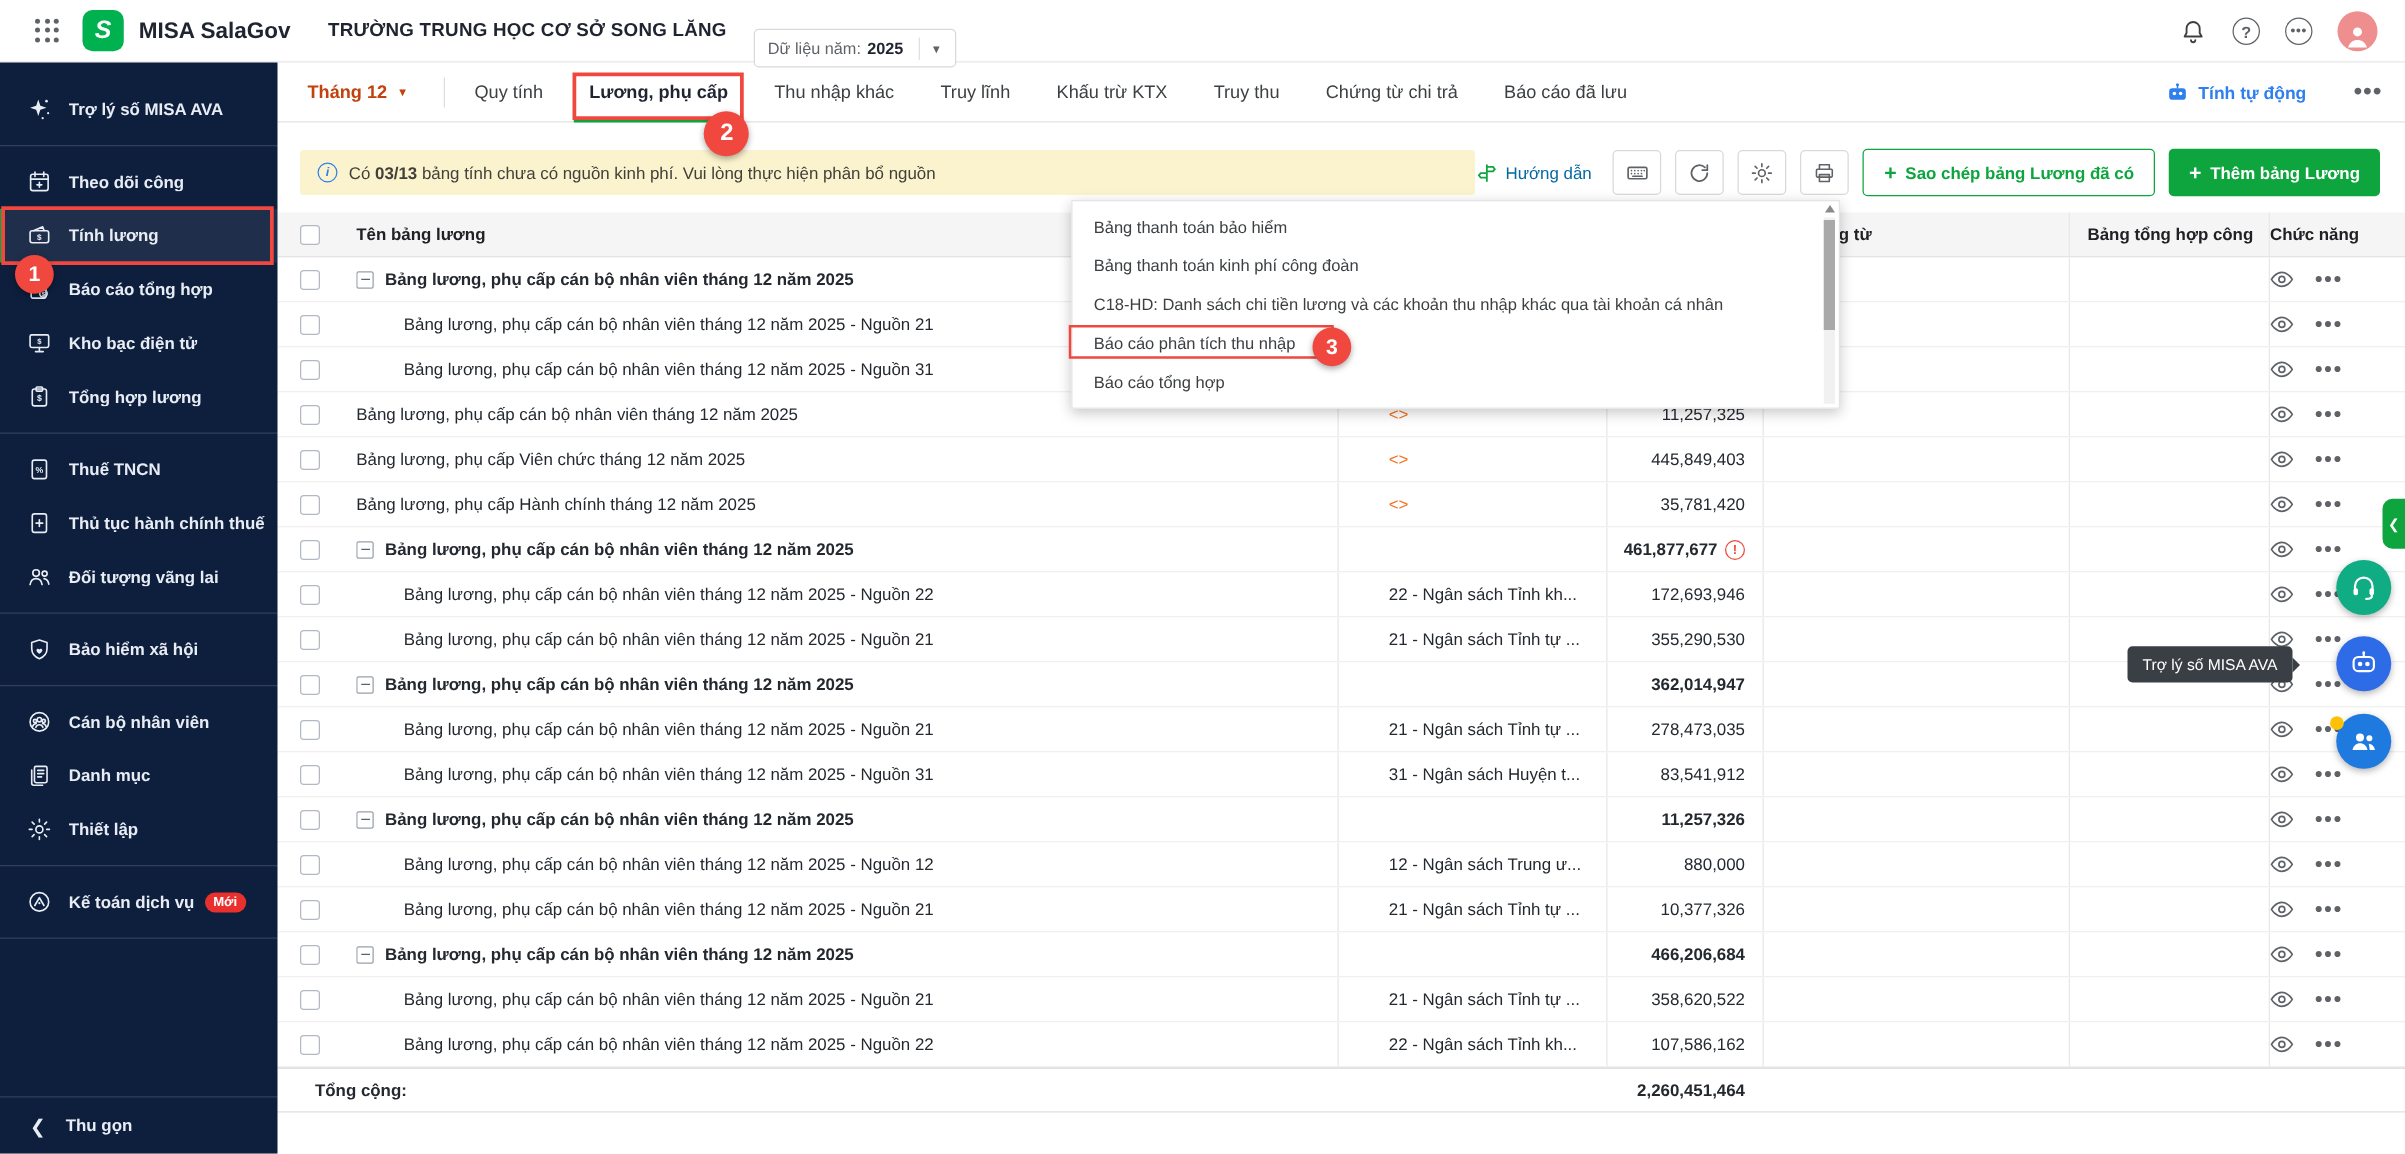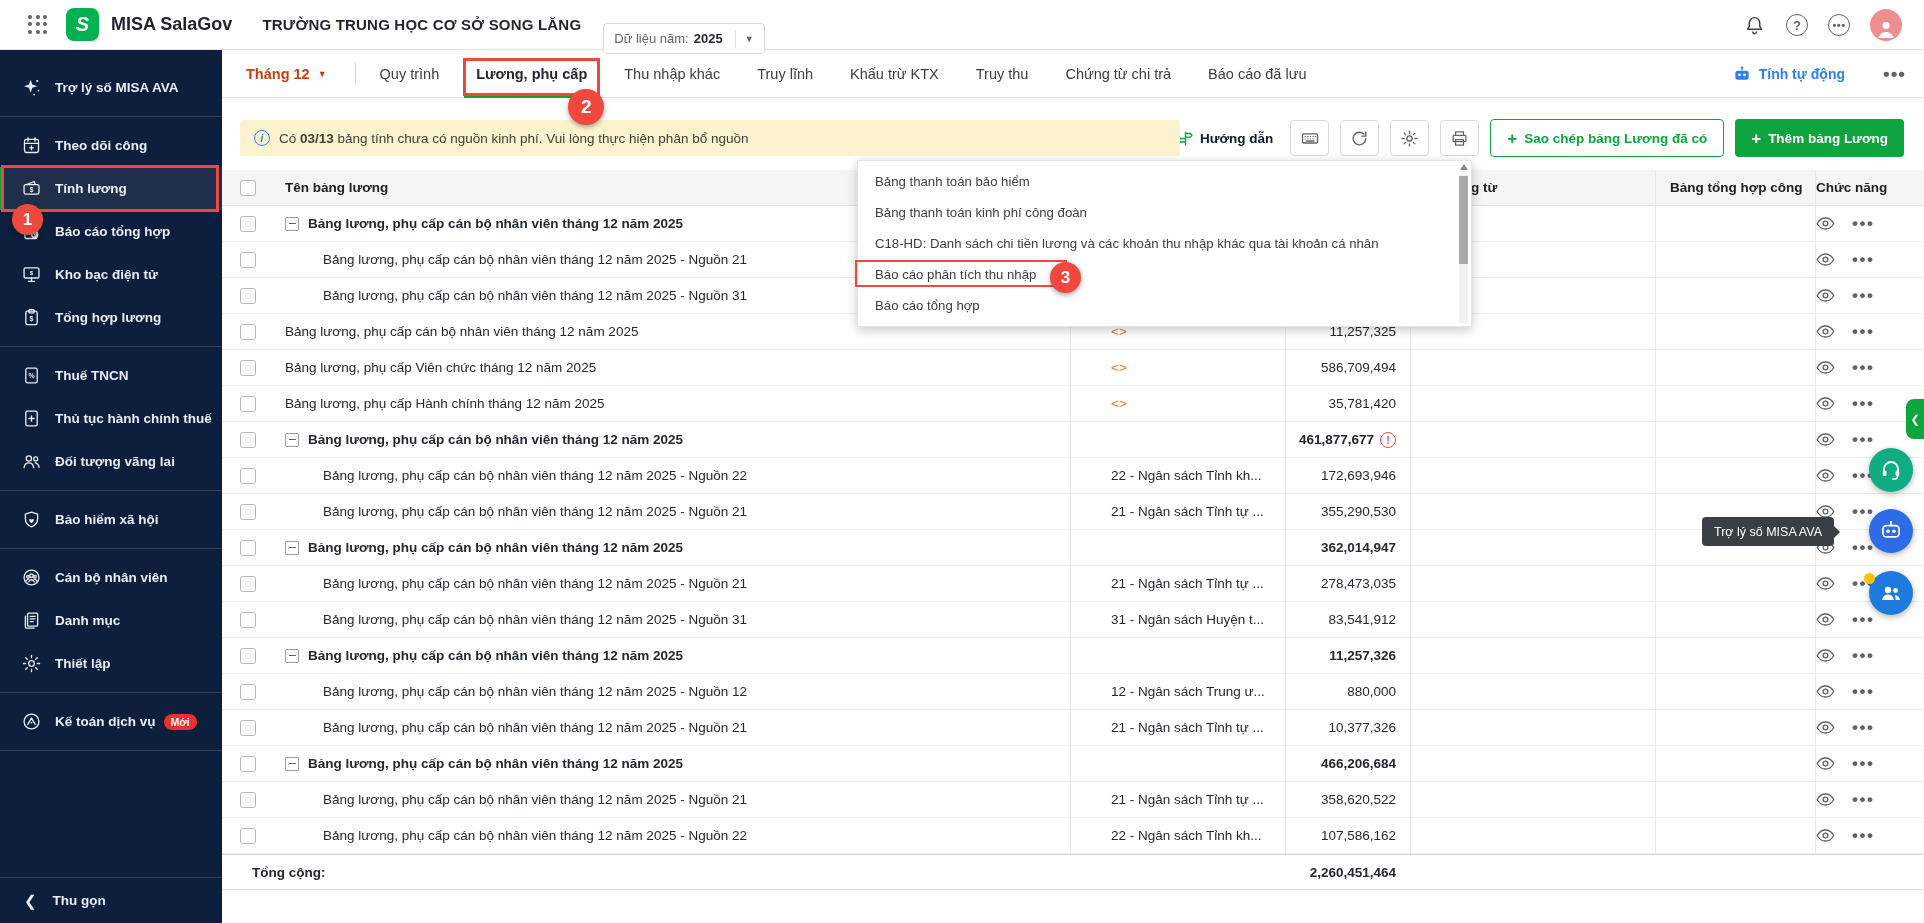--- a/index.html
+++ b/index.html
@@ -70,21 +70,21 @@
   .more-dots { color:#5f6368; font-size:19px; font-weight:bold; letter-spacing:1px; cursor:pointer; }
 
   
   .banner { position:absolute; left:18px; top:70px; width:940px; height:36px; background:#fbf3cd;
             border-radius:3px; display:flex; align-items:center; padding-left:14px; gap:9px;
             font-size:13.5px; color:#41403a; z-index:1; }
   .info-ic { width:16px; height:16px; border:1.5px solid #2f80ed; border-radius:50%; color:#2f80ed;
              font-size:10px; font-weight:bold; display:flex; align-items:center; justify-content:center;
              font-style:italic; flex:none; }
   .toolbar { position:absolute; right:20px; top:68px; height:40px; display:flex; align-items:center; gap:11px; }
-  .guide { display:flex; align-items:center; gap:6px; color:#0f172a; font-size:13.5px; font-weight:bold;
+  .guide { display:flex; align-items:center; gap:6px; color:#0369a1; font-size:13.5px; font-weight:normal;
            cursor:pointer; margin-right:6px; }
   .sq-btn { width:39px; height:36px; border:1px solid #d9d9d9; border-radius:4px; background:#fff;
             display:flex; align-items:center; justify-content:center; cursor:pointer; }
   .sq-btn svg { stroke:#5f6368; }
   .btn { height:38px; border-radius:4px; font-size:13.5px; font-weight:bold; padding:0 16px;
          display:flex; align-items:center; gap:7px; cursor:pointer; }
   .btn.outline { border:1px solid #0ea53f; color:#0ea53f; background:#fff; }
   .btn.fill { border:none; background:#0ea53f; color:#fff; }
   .plus { font-size:17px; font-weight:bold; line-height:1; }
 
@@ -368,21 +368,21 @@
 <div class="main">
 
   <div class="tabbar">
     <div class="month-sel">
       <span>Tháng 12</span>
       <span class="chev">▼</span>
     </div>
     <div class="tab-vdiv"></div>
     <nav class="tabs">
         <div class="tab">
-          <span>Quy trình</span>
+          <span>Quy tính</span>
         </div>
         <div class="tab active">
           <span>Lương, phụ cấp</span>
           <span class="tab-underline"></span>
           <span class="anno-box box2"></span>
           <span class="anno-badge badge2">2</span>
         </div>
         <div class="tab">
           <span>Thu nhập khác</span>
         </div>
@@ -574,21 +574,21 @@
         </div>
         <div class="trow plain">
           <div class="c-check">
             <span class="cb"></span>
           </div>
           <div class="c-name">
             <span>Bảng lương, phụ cấp Viên chức tháng 12 năm 2025</span>
           </div>
           <div class="c-nguon chua">&lt;<chưa có="">&gt;</chưa></div>
           <div class="c-amount">
-            <span>586,709,494</span>
+            <span>445,849,403</span>
           </div>
           <div class="c-ct"></div>
           <div class="c-bthc"></div>
           <div class="c-fn">
             <span class="eye">
               <svg width="19" height="19" viewBox="0 0 24 24" fill="none" stroke="#5f6368" stroke-width="1.7">
                 <path d="M1.5 12S5.5 5 12 5s10.5 7 10.5 7-4 7-10.5 7S1.5 12 1.5 12z"></path>
                 <circle cx="12" cy="12" r="3"></circle>
               </svg>
             </span>

